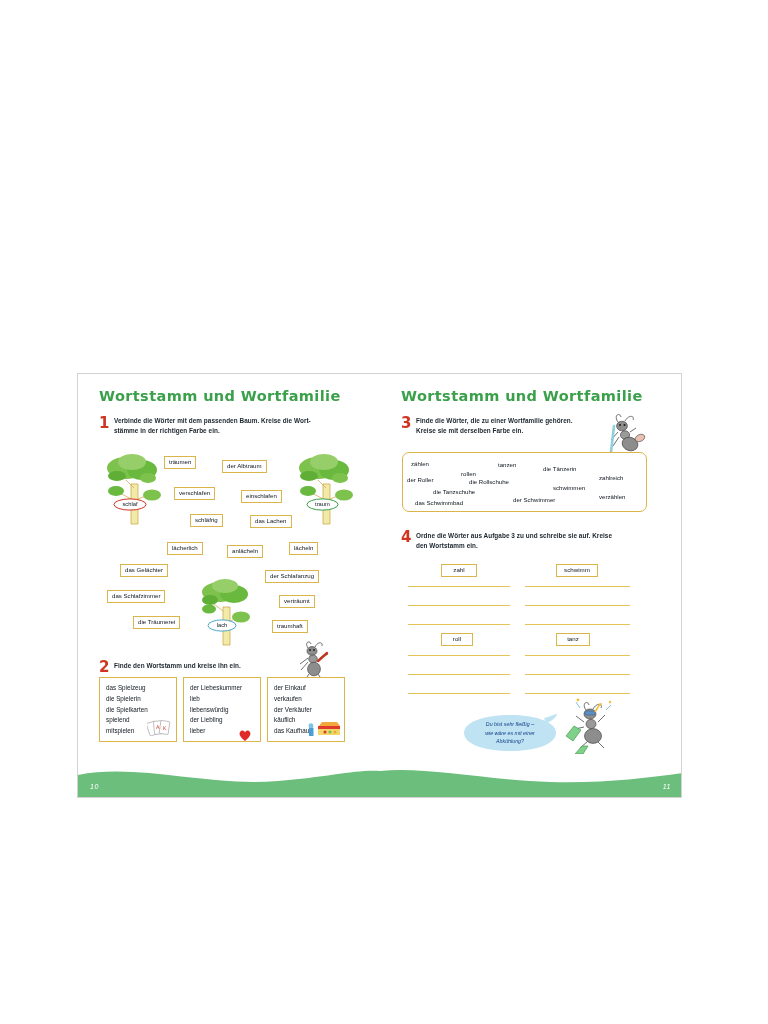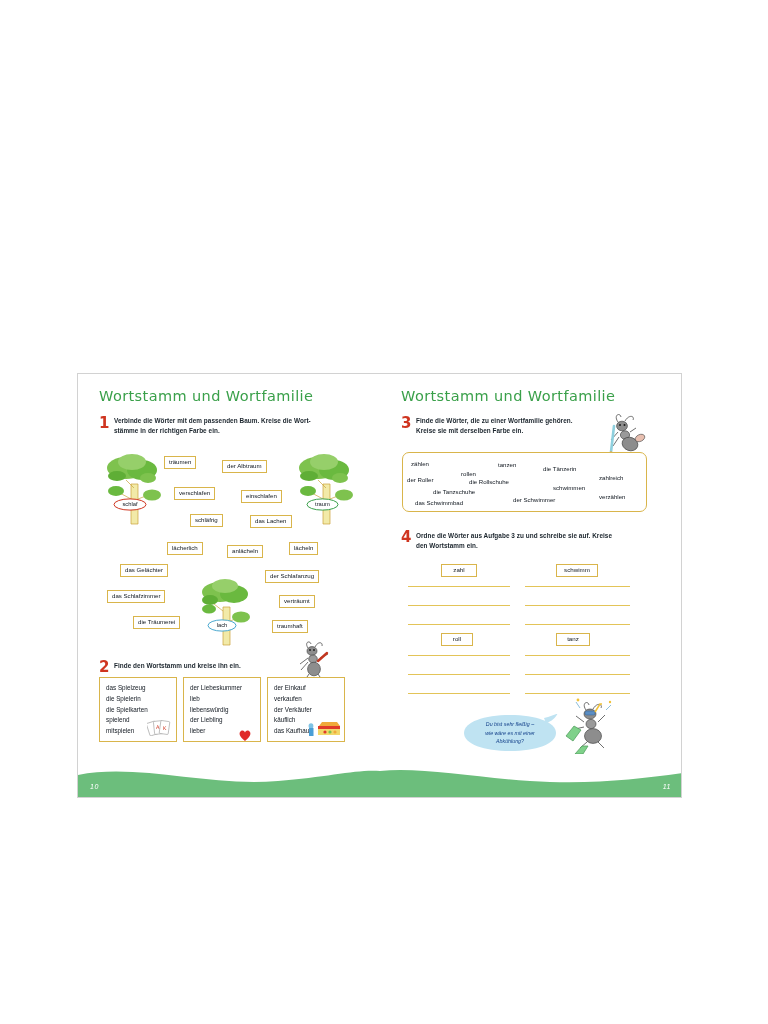--- a/index.html
+++ b/index.html
@@ -24,21 +24,21 @@
   .page-num{
     position:absolute;bottom:7px;font-size:7px;color:#ffffff;
     font-style:italic;letter-spacing:.5px;
   }
   #pnum-left{left:12px;}
   #pnum-right{right:12px;}
 
   
   .head{
     position:absolute;top:14px;font-size:14.5px;color:#3aa04a;
-    font-family:"DejaVu Sans", sans-serif;font-weight:400;letter-spacing:.4px;
+    font-family:"DejaVu Sans", sans-serif;font-weight:700;letter-spacing:.4px;
   }
   #head-left{left:21px;}
   #head-right{left:21px;}
 
   
   .ex-num{
     position:absolute;color:#cf3520;font-size:15px;font-weight:bold;
     font-family:"DejaVu Sans", sans-serif;line-height:1;
   }
   .ex-text{

